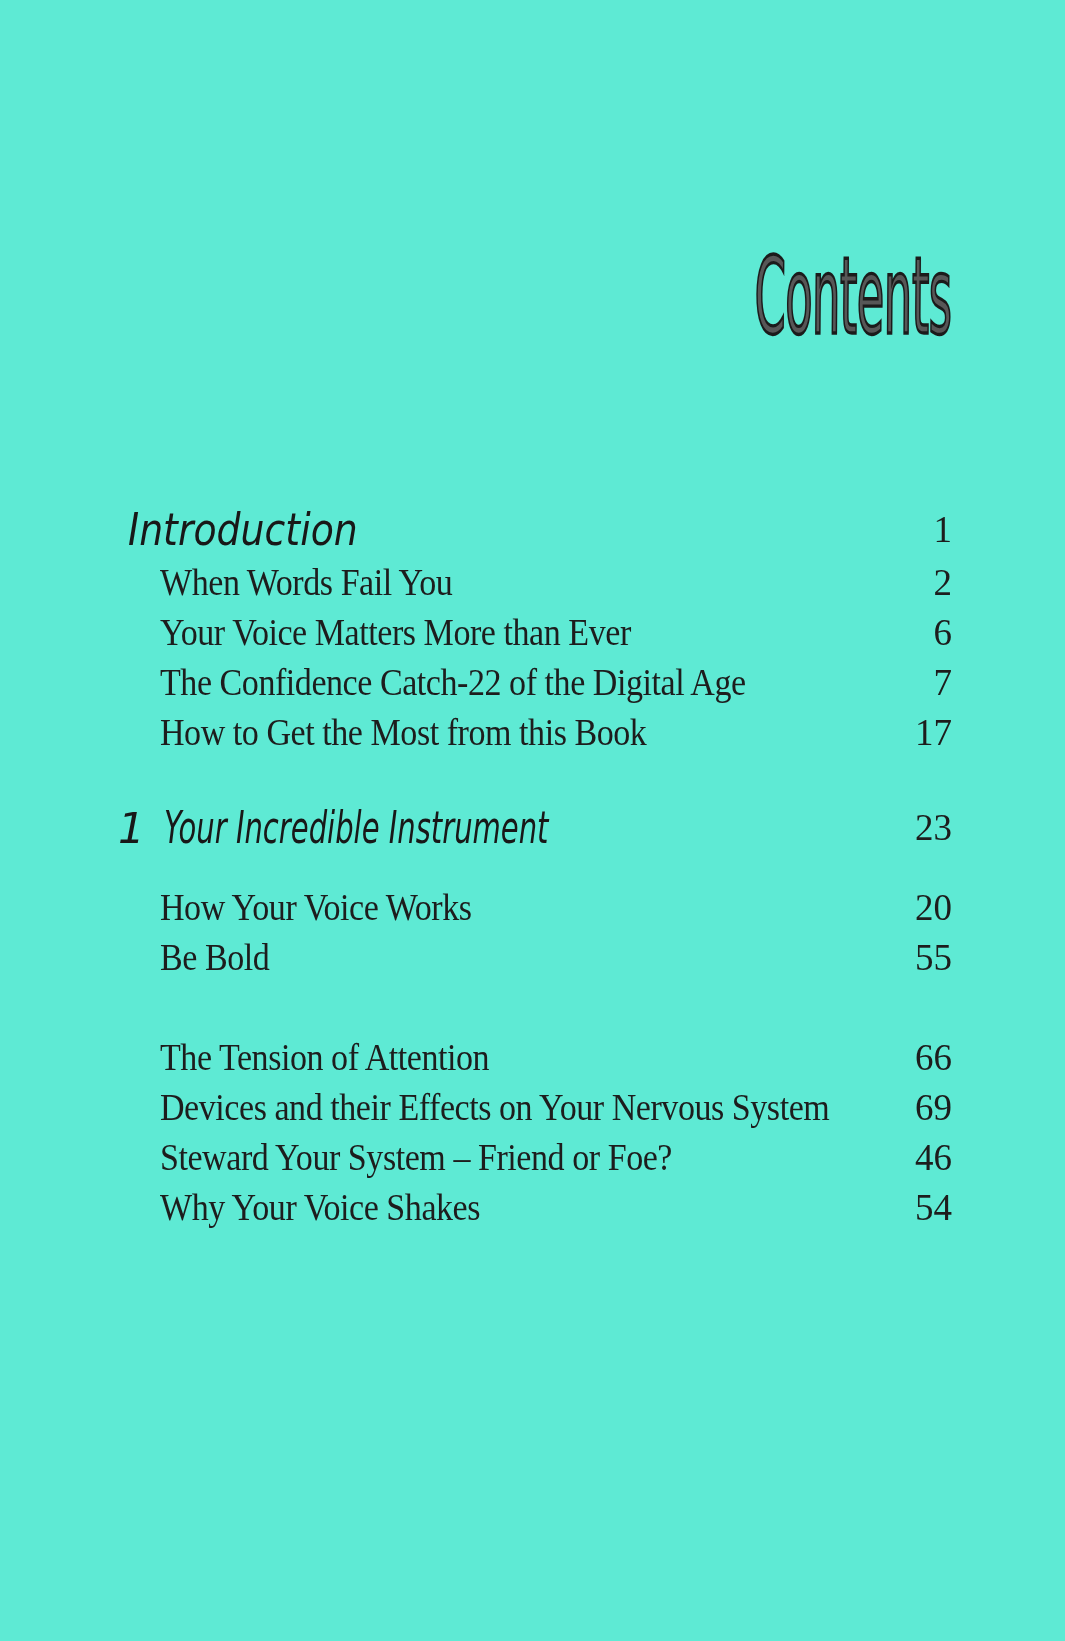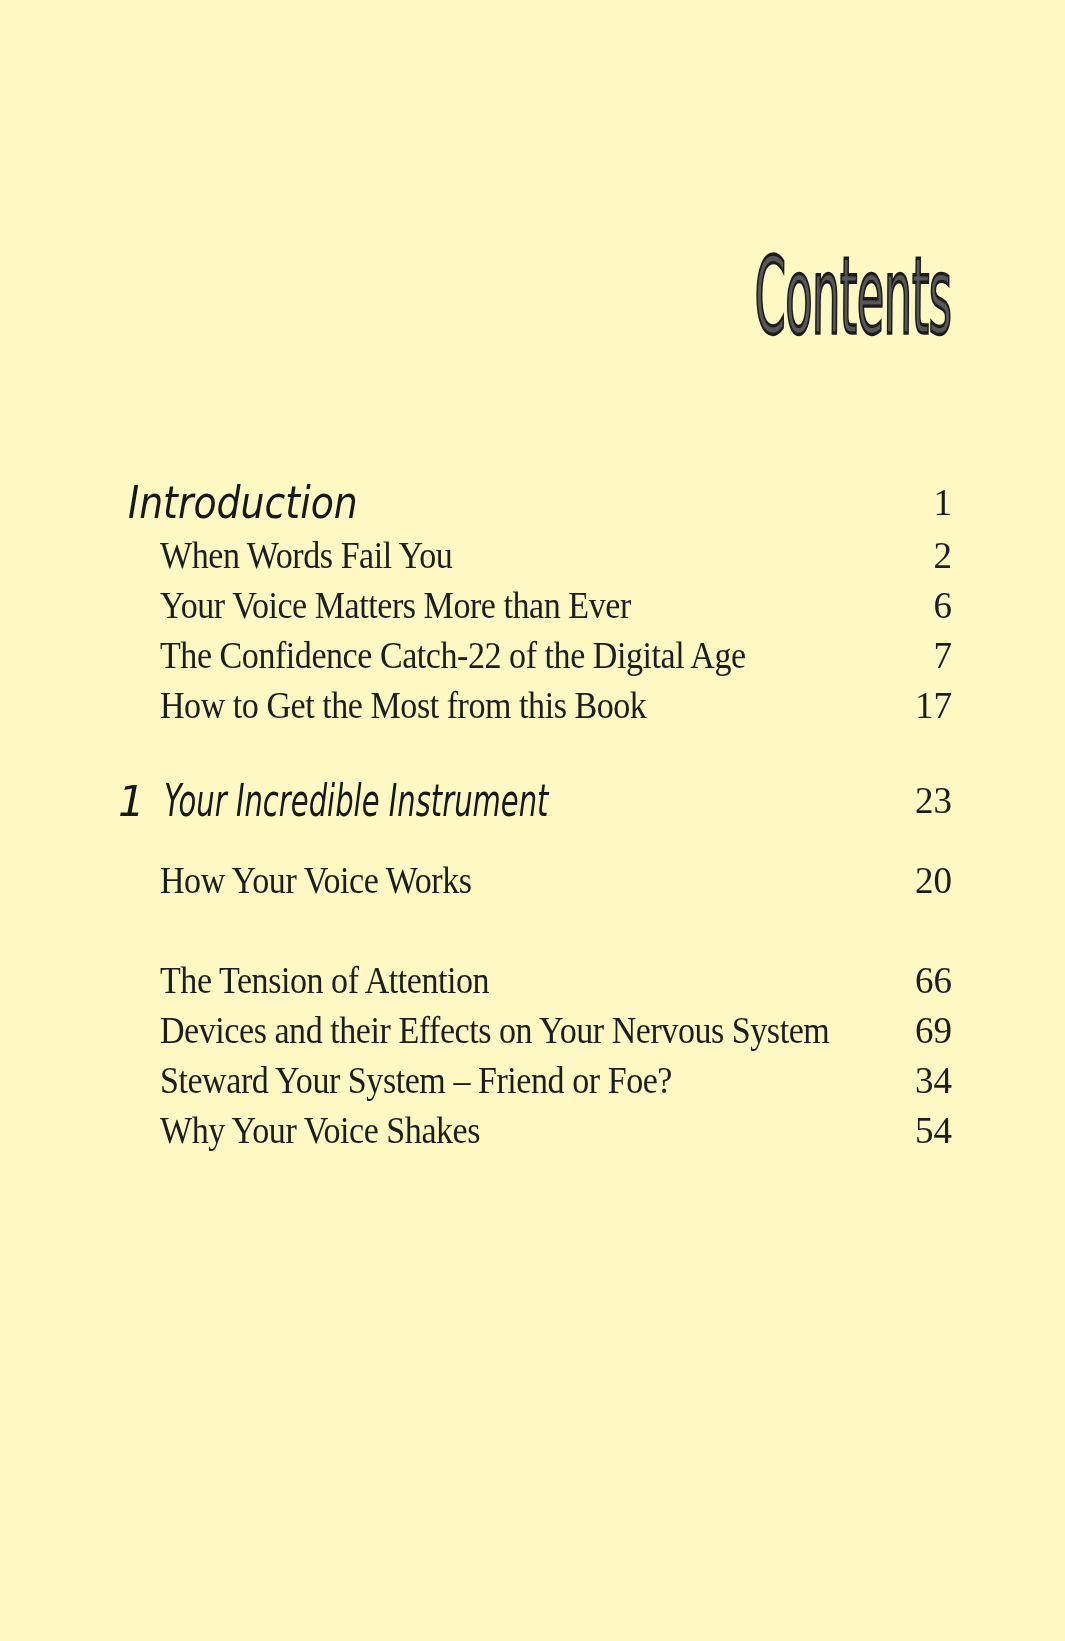--- a/index.html
+++ b/index.html
@@ -7,21 +7,21 @@
     width: 1065px;
     height: 1641px;
     background: #ffffff;
     position: relative;
     overflow: hidden;
     font-family: "Liberation Serif", serif;
   }
   .page {
     position: absolute;
     inset: 0;
-    background: #fef9c3;
+    background: #5eead4;
   }
 
   
   .contents-title {
     position: absolute;
     top: 243px;
     right: 113px;
     font-family: "DejaVu Sans", sans-serif;
     font-size: 76px;
     line-height: 1;
@@ -33,21 +33,21 @@
     transform: scale(0.59, 1.40) skewX(-1deg);
     transform-origin: top right;
     white-space: nowrap;
   }
 
   
   .toc {
     position: absolute;
     left: 128px;
     right: 113px;
-    top: 475px;
+    top: 502px;
   }
   .row { position: relative; white-space: nowrap; }
 
   .header-row { height: 58px; line-height: 58px; }
   .intro-header { height: 56px; line-height: 56px; }
 
   .item-row {
     height: 50px;
     line-height: 50px;
     padding-left: 32px;
@@ -134,34 +134,38 @@
 
     <section class="section-ch1">
       <div class="row header-row">
         <span class="hw chapter-num">1</span><span class="hw chapter-title">Your Incredible Instrument</span>
         <span class="page-num">23</span>
       </div>
       <div class="row item-row">
         <span class="item-label">How Your Voice Works</span>
         <span class="page-num">20</span>
       </div>
+      <div class="row item-row">
+        <span class="item-label">Be Bold</span>
+        <span class="page-num">55</span>
+      </div>
     </section>
 
     <section class="section-ch2">
       <div class="row item-row">
         <span class="item-label">The Tension of Attention</span>
         <span class="page-num">66</span>
       </div>
       <div class="row item-row">
         <span class="item-label">Devices and their Effects on Your Nervous System</span>
         <span class="page-num">69</span>
       </div>
       <div class="row item-row">
         <span class="item-label">Steward Your System – Friend or Foe?</span>
-        <span class="page-num">34</span>
+        <span class="page-num">46</span>
       </div>
       <div class="row item-row">
         <span class="item-label">Why Your Voice Shakes</span>
         <span class="page-num">54</span>
       </div>
     </section>
 
   </div>
 </div>
 

